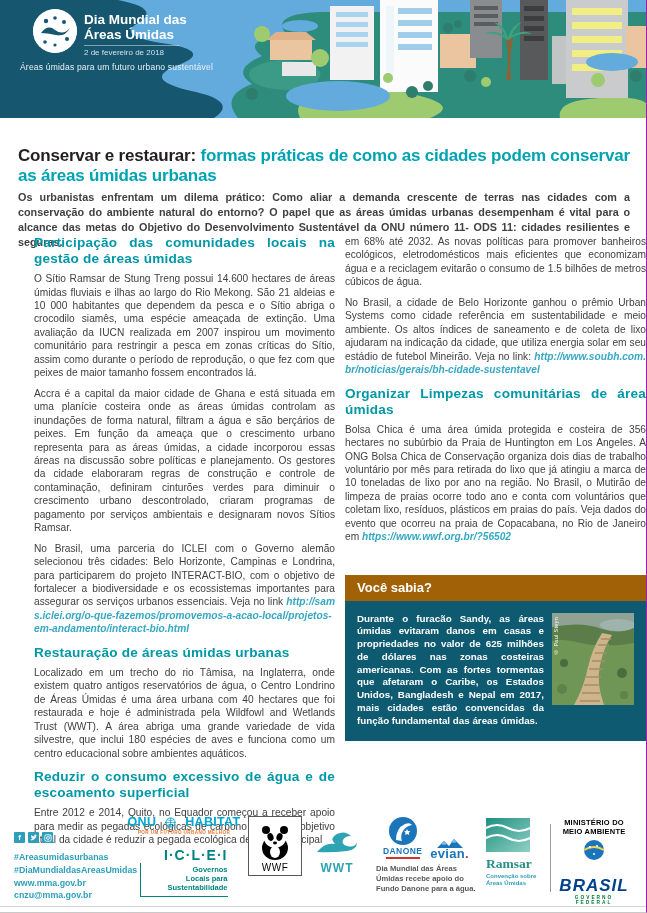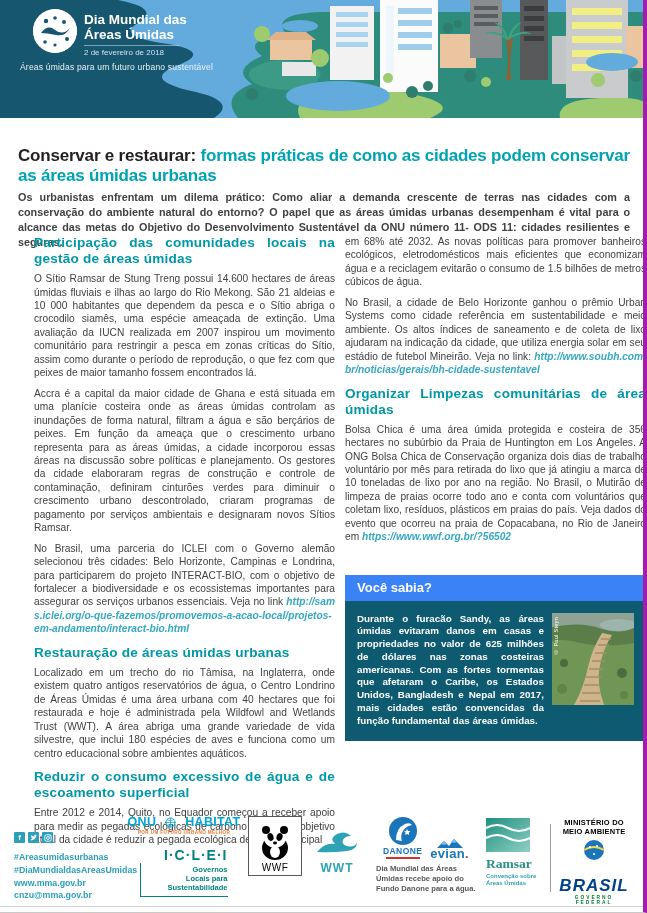--- a/index.html
+++ b/index.html
@@ -1,20 +1,20 @@
 <!DOCTYPE html>
 <html><head>
 <meta charset="utf-8">
 <style>
   * { margin:0; padding:0; box-sizing:border-box; }
   html,body { background:#fff; }
   body { font-family:"Liberation Sans", sans-serif; }
   #page {
     position:relative; width:647px; height:913px; background:#fff;
-    overflow:hidden; border-right:4px solid #a21caf; border-bottom:1px solid #c9c9c9;
+    overflow:hidden; border-right:1px solid #a21caf; border-bottom:1px solid #c9c9c9;
   }
 
   
   .banner { position:absolute; top:0; left:0; width:647px; height:118px; background:#16566e; overflow:hidden; }
   .banner svg { position:absolute; top:0; left:0; }
   .banner-logo-circle { position:absolute; left:33px; top:9px; width:44px; height:44px; border-radius:50%; background:#fff; overflow:hidden; }
   .banner-title { position:absolute; left:84px; top:12px; width:120px; color:#fff; font-weight:bold; font-size:13.5px; line-height:1.12; }
   .banner-date { position:absolute; left:84px; top:45px; color:#cfe3ec; font-size:8px; border-top:1px solid rgba(255,255,255,.45); padding-top:2px; width:95px; }
   .banner-tagline { position:absolute; left:20px; top:62px; color:#e8f2f6; font-size:8.5px; letter-spacing:.2px; }
 
@@ -26,21 +26,21 @@
   
   .columns { position:absolute; left:34px; top:235px; width:612px; display:flex; gap:10px; }
   .col { width:301px; }
   h3.sec { color:#0098a6; font-size:13.6px; font-weight:bold; line-height:1.18; letter-spacing:.2px; text-align:justify; margin:9px 0 5px 0; }
   h3.sec:first-child { margin-top:0; }
   .col p { font-size:10.2px; line-height:1.32; color:#414042; text-align:justify; margin-bottom:7px; }
   a.link { color:#35a8c4; font-style:italic; font-weight:bold; text-decoration:none; word-break:break-all; }
 
   
   .know-box { margin-top:12px; width:301px; }
-  .know-head { background:#3b82f6; color:#fff; font-weight:bold; font-size:13px; padding:5px 12px 6px 12px;margin-top:31px; }
+  .know-head { background:#a16207; color:#fff; font-weight:bold; font-size:13px; padding:5px 12px 6px 12px;margin-top:31px; }
   .know-body { background:#0d5a71; color:#fff; padding:12px 12px 14px 12px; overflow:hidden; }
   .know-body p { color:#fff; font-weight:bold; font-size:9.8px; line-height:1.3; text-align:justify; margin:0; }
   .know-photo { float:right; width:82px; height:92px; margin-left:8px; margin-bottom:2px; position:relative; }
   .know-photo svg { display:block; }
   .photo-credit { position:absolute; left:1px; top:4px; color:#fff; font-size:5.5px; writing-mode:vertical-rl; transform:rotate(180deg); letter-spacing:.3px; }
 
   
   .footer { position:absolute; left:14px; top:816px; width:619px; height:90px; display:flex; gap:4px; align-items:flex-start; }
   .f-social { width:106px; padding-top:16px; }
   .social-row { display:flex; gap:3px; margin-bottom:8px; }

